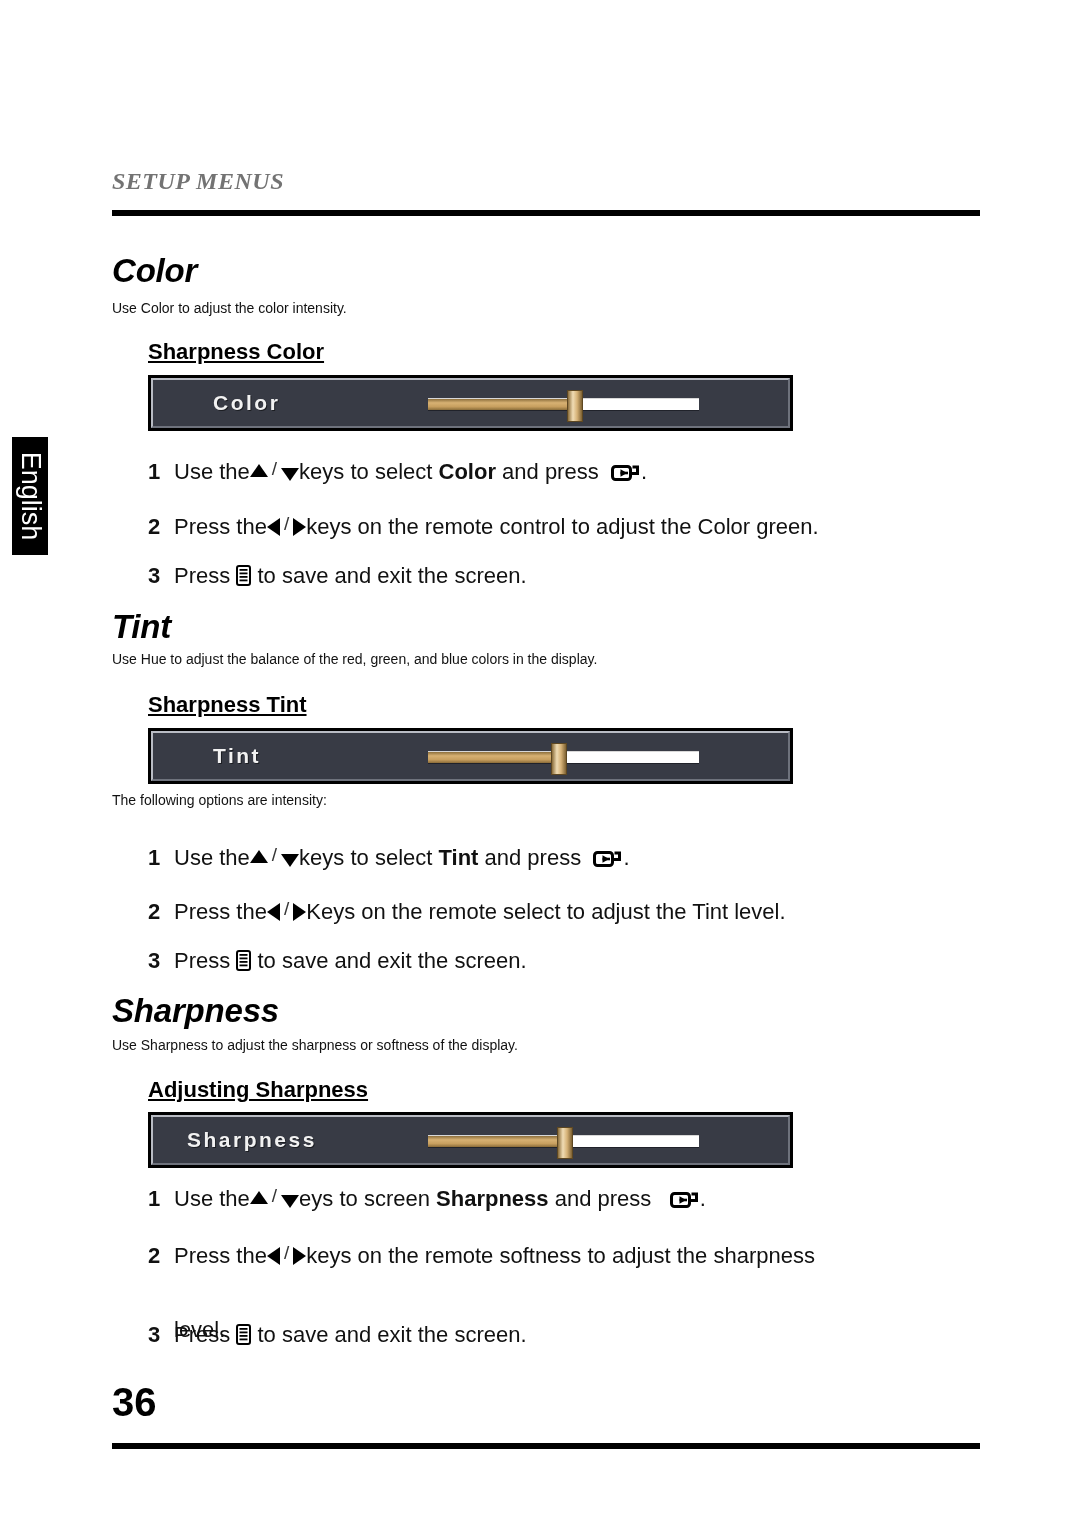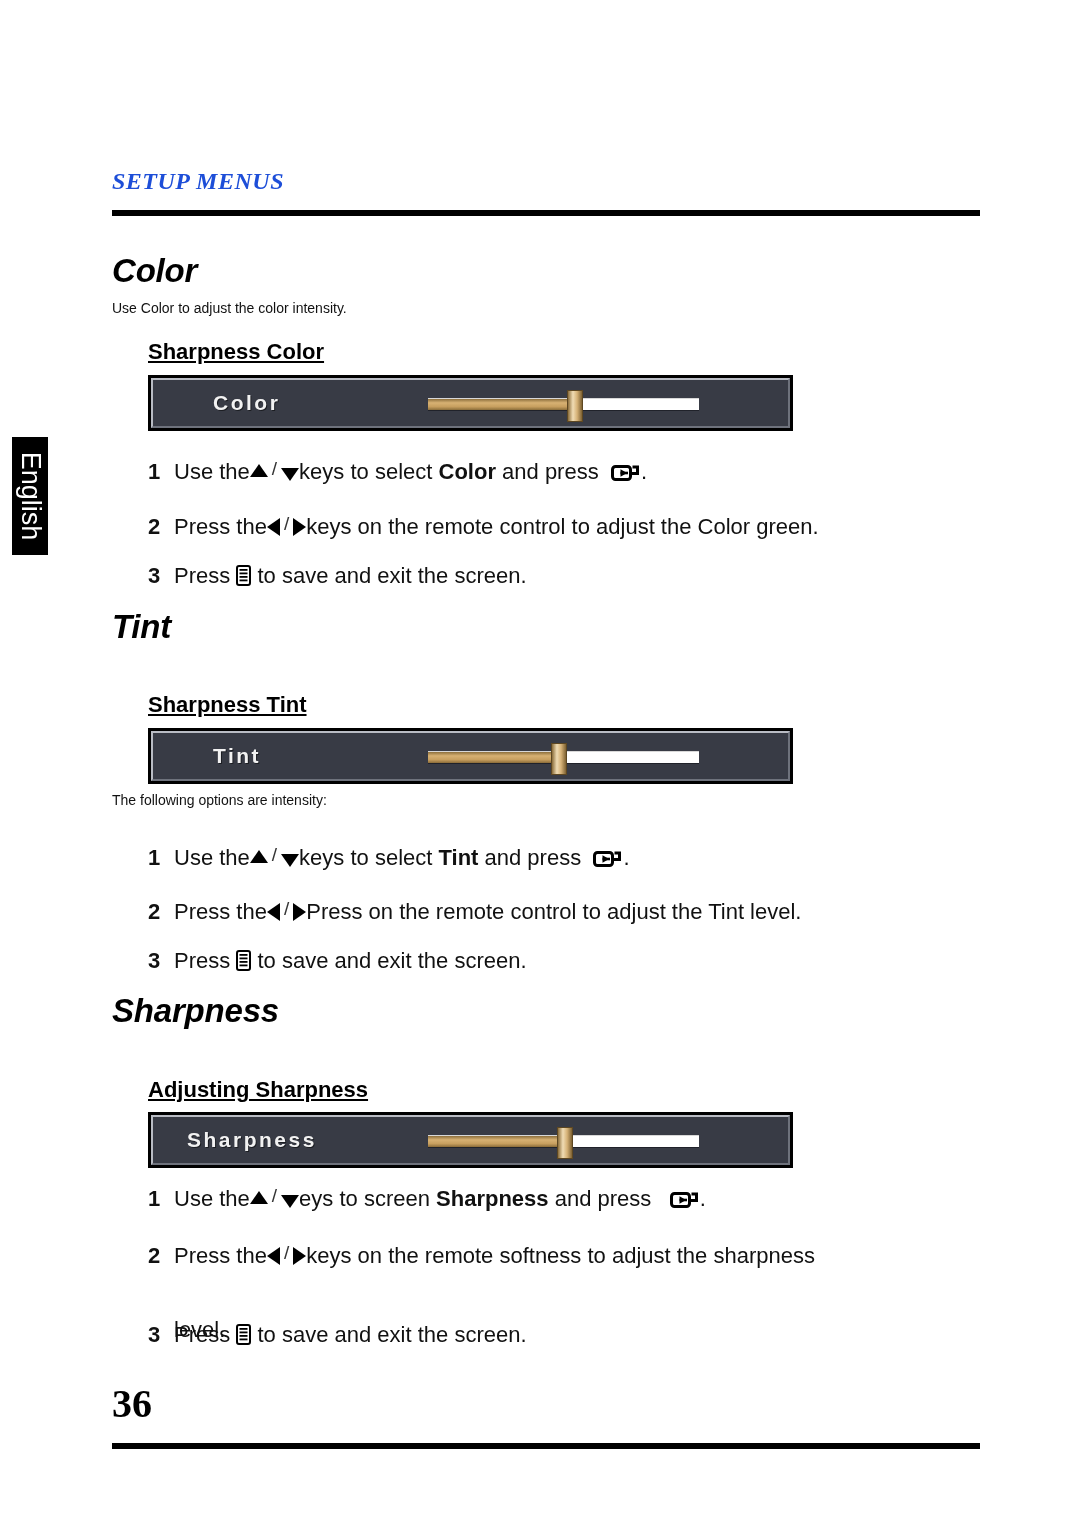--- a/index.html
+++ b/index.html
@@ -52,21 +52,21 @@
   
   .running-head {
     position: absolute;
     left: 0;
     top: 168px;
     font-family: "Liberation Serif", serif;
     font-style: italic;
     font-weight: bold;
     font-size: 24px;
     letter-spacing: 0.5px;
-    color: #1d4ed8;
+    color: #737373;
     text-align: center;
   }
   .rule-top {
     position: absolute;
     left: 0;
     top: 210px;
     width: 868px;
     height: 6px;
     background: #000000;
   }
@@ -223,21 +223,21 @@
     height: 21px;
     position: relative;
     top: -2px;
   }
 
   
   .page-num {
     position: absolute;
     left: 0;
     top: 1380px;
-    font-family: Liberation Serif, serif;
+    font-family: Liberation Sans, sans-serif;
     font-weight: bold;
     font-size: 40px;
     color: #000000;
   }
   .rule-bottom {
     position: absolute;
     left: 0;
     top: 1443px;
     width: 868px;
     height: 6px;
@@ -287,20 +287,21 @@
     <span class="step-num">3</span><span class="step-body"><span>Press</span>&nbsp;<span class="ico-menu"><svg viewBox="0 0 15 21" width="15" height="21">
             <rect x="1" y="1" width="13" height="19" rx="2" ry="2" fill="#fff" stroke="#000" stroke-width="2"></rect>
             <rect x="3.5" y="4" width="8" height="1.8" fill="#000"></rect>
             <rect x="3.5" y="7.5" width="8" height="1.8" fill="#000"></rect>
             <rect x="3.5" y="11" width="8" height="1.8" fill="#000"></rect>
             <rect x="3.5" y="14.5" width="8" height="1.8" fill="#000"></rect>
           </svg></span>&nbsp;<span>to save and exit the screen.</span></span>
   </div>
 
   <div class="sec-title" style="top:608px">Tint</div>
+  <div class="sec-intro" style="top:651px">Use Hue to adjust the balance of the red, green, and blue colors in the display.</div>
   <div class="sub-head" style="top:692px">Sharpness Tint</div>
 
   <div class="osd" style="top:728px">
     <div class="osd-inner">
       <span class="osd-label" style="left:60px">Tint</span>
       <div class="osd-track" style="left:275px; right:89px">
         <div class="osd-fill" style="width: 48%;"></div>
         <div class="osd-thumb" style="left: calc(48% - 7px);"></div>
       </div>
     </div>
@@ -311,34 +312,35 @@
   <div class="step" style="top:845px">
     <span class="step-num">1</span><span class="step-body"><span>Use the</span><span class="tri tri-up"></span><span class="slash">/</span><span class="tri tri-down"></span><span>keys to select </span><b class="kw">Tint</b><span> and press</span>&nbsp;&nbsp;<span class="ico-enter"><svg viewBox="0 0 30 18" width="30" height="18">
             <rect x="1.5" y="2.5" width="18" height="13" rx="3" ry="3" fill="none" stroke="#000" stroke-width="3"></rect>
             <path d="M16 9 L9.5 5.2 L9.5 12.8 Z" fill="#000"></path>
             <path d="M9.5 9 L17 9" stroke="#000" stroke-width="2.6"></path>
             <path d="M21.5 3 L26.5 3 L26.5 9.5 L20.5 9.5" fill="none" stroke="#000" stroke-width="3"></path>
           </svg></span><span>.</span></span>
   </div>
 
   <div class="step" style="top:899px">
-    <span class="step-num">2</span><span class="step-body"><span>Press the</span><span class="tri tri-left"></span><span class="slash">/</span><span class="tri tri-right"></span><span>Press on the remote control to adjust the Tint level.</span></span>
+    <span class="step-num">2</span><span class="step-body"><span>Press the</span><span class="tri tri-left"></span><span class="slash">/</span><span class="tri tri-right"></span><span>Keys on the remote select to adjust the Tint level.</span></span>
   </div>
 
   <div class="step" style="top:948px">
     <span class="step-num">3</span><span class="step-body"><span>Press</span>&nbsp;<span class="ico-menu"><svg viewBox="0 0 15 21" width="15" height="21">
             <rect x="1" y="1" width="13" height="19" rx="2" ry="2" fill="#fff" stroke="#000" stroke-width="2"></rect>
             <rect x="3.5" y="4" width="8" height="1.8" fill="#000"></rect>
             <rect x="3.5" y="7.5" width="8" height="1.8" fill="#000"></rect>
             <rect x="3.5" y="11" width="8" height="1.8" fill="#000"></rect>
             <rect x="3.5" y="14.5" width="8" height="1.8" fill="#000"></rect>
           </svg></span>&nbsp;<span>to save and exit the screen.</span></span>
   </div>
 
   <div class="sec-title" style="top:992px">Sharpness</div>
+  <div class="sec-intro" style="top:1037px">Use Sharpness to adjust the sharpness or softness of the display.</div>
   <div class="sub-head" style="top:1077px">Adjusting Sharpness</div>
 
   <div class="osd" style="top:1112px">
     <div class="osd-inner">
       <span class="osd-label" style="left:34px">Sharpness</span>
       <div class="osd-track" style="left:275px; right:89px">
         <div class="osd-fill" style="width: 50%;"></div>
         <div class="osd-thumb" style="left: calc(50% - 7px);"></div>
       </div>
     </div>

